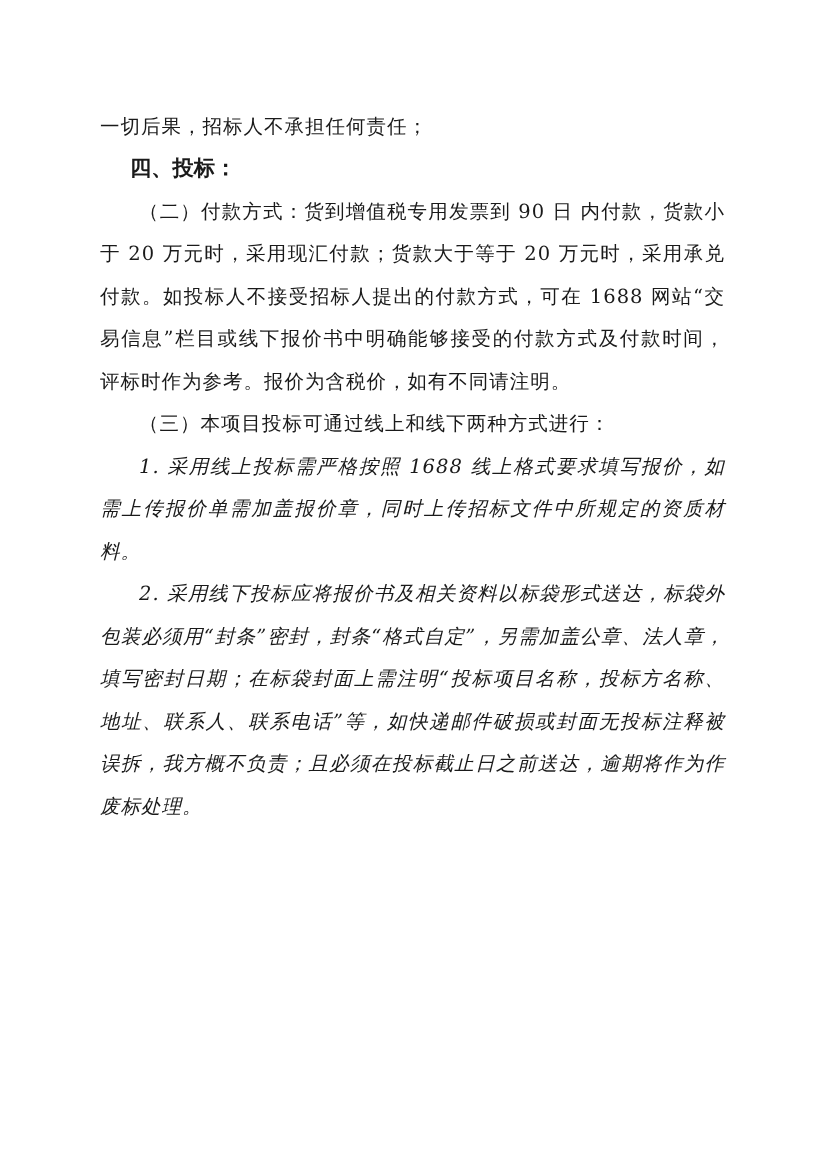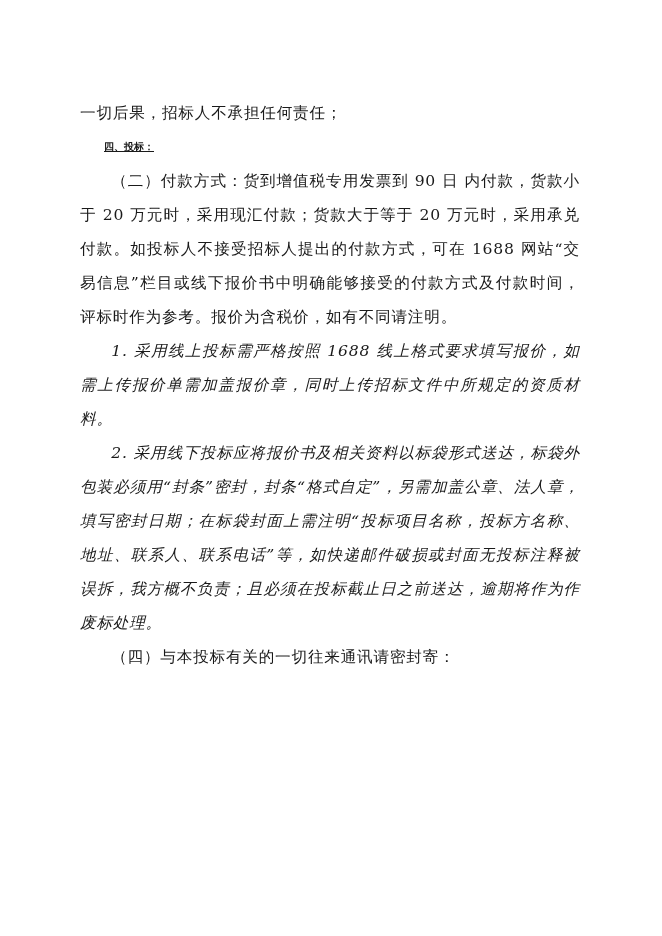--- a/index.html
+++ b/index.html
@@ -11,40 +11,39 @@
       width: 662px;
       height: 936px;
       position: relative;
       overflow: hidden;
       font-family: "DejaVu Serif", "Liberation Serif", serif;
       color: #1a1a1a;
     }
     .page {
       position: absolute;
       left: 80px;
-      top: 96px;
+      top: 84px;
       width: 500px;
     }
     .para {
       font-size: 15.6px;
       line-height: 34px;
       text-align: justify;
       text-align-last: left;
       letter-spacing: 0.8px;
       margin: 0;
     }
     .indent1 { text-indent: 2em; }
     .indent-num { text-indent: 2em; font-style: italic; }
     .heading {
       font-weight: bold;
       font-family: "DejaVu Sans", "Liberation Sans", sans-serif;
       padding-left: 24px;
-      font-size: 10px;
+      font-size: 17px;
       line-height: 34px;
-      text-decoration: underline;
     }
     .u {
       text-decoration: underline;
       text-underline-offset: 3px;
     }
     .addr-line {
       font-size: 15.6px;
       line-height: 34px;
       padding-left: 33px;
       letter-spacing: 1.0px;
@@ -56,22 +55,22 @@
 <div class="page">
 
   <div class="para">一切后果，招标人不承担任何责任；</div>
 
 
   <div class="heading">四、投标：</div>
 
 
   <p class="para indent1">（二）付款方式：货到增值税专用发票到  90 日 内付款，货款小于 20 万元时，采用现汇付款；货款大于等于 20 万元时，采用承兑付款。如投标人不接受招标人提出的付款方式，可在 1688 网站“交易信息”栏目或线下报价书中明确能够接受的付款方式及付款时间，评标时作为参考。报价为含税价，如有不同请注明。</p>
 
+  <p class="para indent1">（三）本项目投标可通过线上和线下两种方式进行：</p>
 
   <p class="para indent-num">1. 采用线上投标需严格按照 1688 线上格式要求填写报价，如需上传报价单需加盖报价章，同时上传招标文件中所规定的资质材料。</p>
 
   <p class="para indent-num">2. 采用线下投标应将报价书及相关资料以标袋形式送达，标袋外包装必须用“封条”密封，封条“格式自定”，另需加盖公章、法人章，填写密封日期；在标袋封面上需注明“投标项目名称，投标方名称、地址、联系人、联系电话”等，如快递邮件破损或封面无投标注释被误拆，我方概不负责；且必须在投标截止日之前送达，逾期将作为作废标处理。</p>
 
-  <p class="para indent1">（四）与本投标有关的一切往来通讯请密封寄：</p>
 
 
 
 </div>
 
 </body></html>

